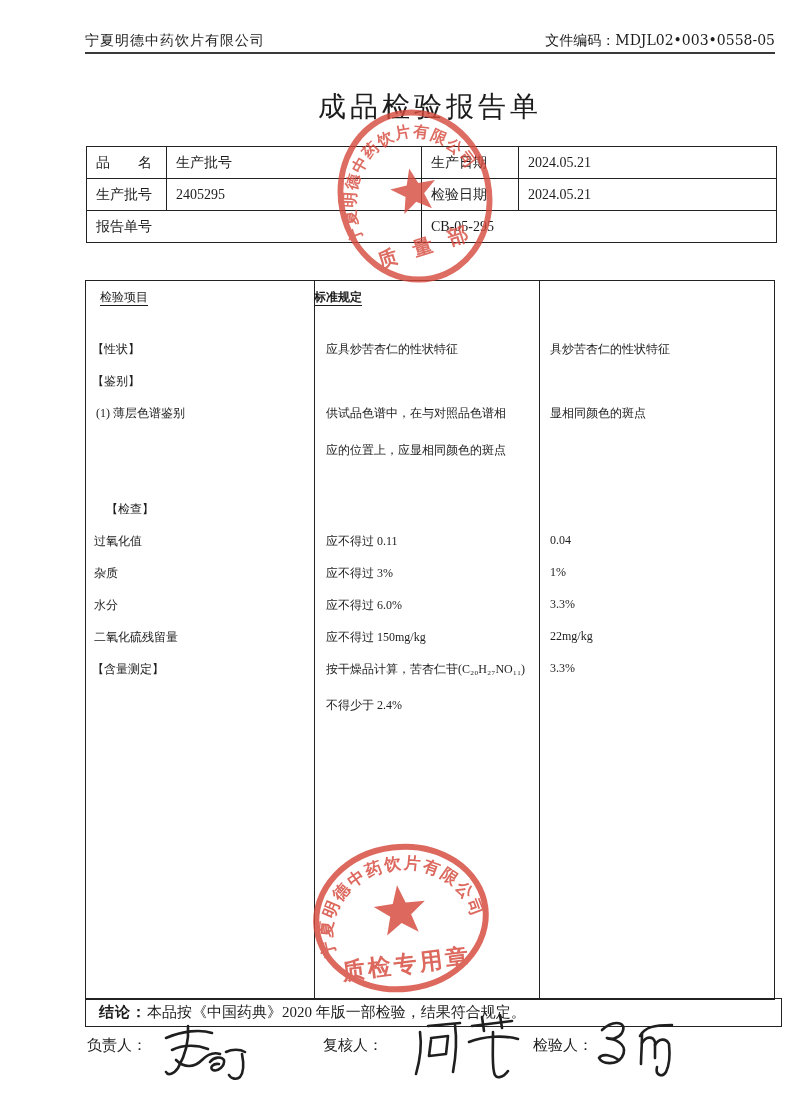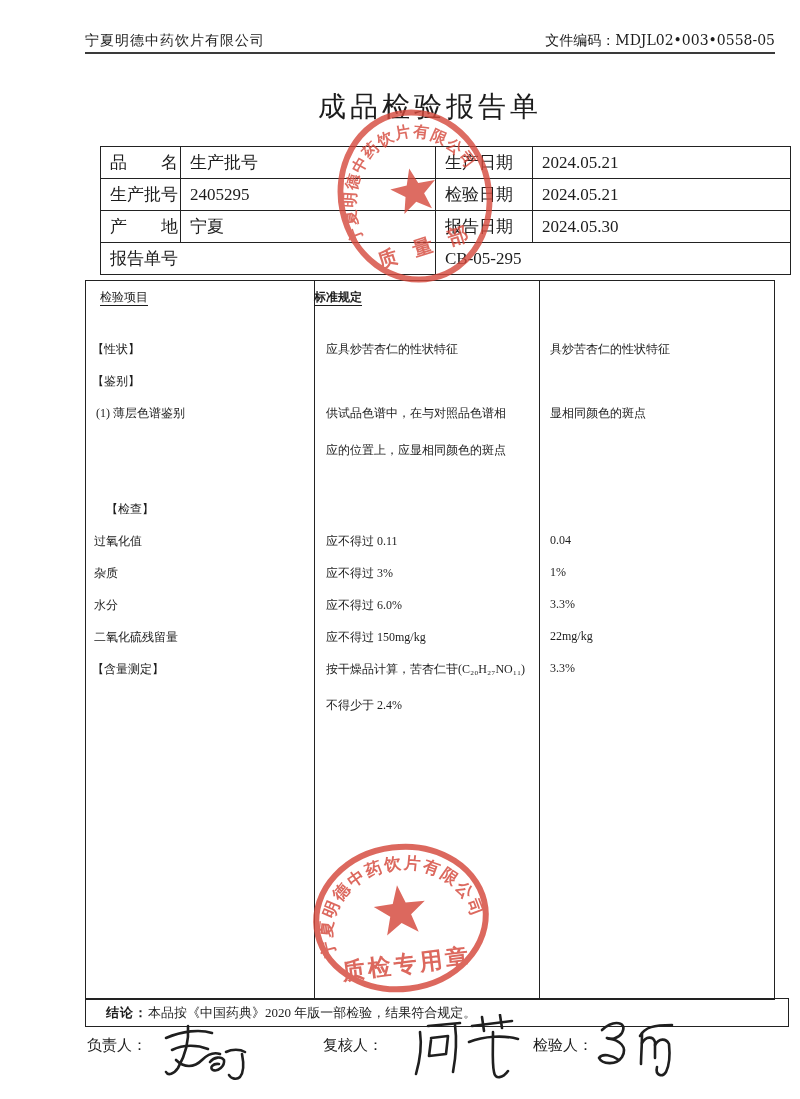--- a/index.html
+++ b/index.html
@@ -6,32 +6,32 @@
   .page{
     position:relative;width:800px;height:1099px;background:#ffffff;overflow:hidden;
     font-family:"Liberation Serif","DejaVu Serif",serif;color:#1c1c1c;margin-left:30px;
   }
   .hdr-left{position:absolute;top:32px;left:55px;font-size:14px;letter-spacing:1px;}
   .hdr-right{position:absolute;top:32px;right:55px;font-size:14px;font-family:"DejaVu Serif",serif;}
   .hdr-rule{position:absolute;top:52px;left:55px;width:690px;height:2px;background:#3a3a3a;}
   .doc-title{position:absolute;top:88px;left:0;width:100%;text-align:center;
     font-size:28px;font-weight:normal;letter-spacing:4px;}
   
-  table.info{position:absolute;top:146px;left:70px;width:690px;border-collapse:collapse;
-    table-layout:fixed;font-size:17px;}
+  table.info{position:absolute;top:146px;left:56px;width:690px;border-collapse:collapse;
+    table-layout:fixed;font-size:14px;}
   table.info td{border:1px solid #222;height:31px;padding:0 0 0 9px;white-space:nowrap;overflow:visible;}
   
   .rtable{position:absolute;top:280px;left:55px;width:688px;height:718px;border:1px solid #222;}
   .vline{position:absolute;top:0;bottom:0;width:1px;background:#222;}
   .cell{position:absolute;font-size:12px;white-space:nowrap;}
   .colhead{text-decoration:underline;text-underline-offset:4px;}
   .center{font-weight:bold;}
   
   .conclusion{position:absolute;top:998px;left:55px;width:682px;height:27px;border:1px solid #222;
-    line-height:27px;font-size:13px;padding-left:20px;white-space:nowrap;}
+    line-height:27px;font-size:15px;padding-left:13px;white-space:nowrap;}
   .conclusion b{letter-spacing:1px;}
   .signer{position:absolute;top:1036px;font-size:15px;}
   .sig{position:absolute;}
   .sig path{fill:none;stroke:#1f1f1f;stroke-width:2.6;stroke-linecap:round;stroke-linejoin:round;}
   
   .stamp{position:absolute;}
   .stamp text{font-family:"Liberation Serif","DejaVu Serif",serif;}
 </style>
 </head>
 <body>
@@ -56,26 +56,20 @@
       <td>品　　名</td>
       <td>生产批号</td>
       <td>生产日期</td>
       <td>2024.05.21</td>
     </tr>
     <tr>
       <td>生产批号</td>
       <td>2405295</td>
       <td>检验日期</td>
       <td>2024.05.21</td>
-    </tr>
-    <tr>
-      <td>产　　地</td>
-      <td>宁夏</td>
-      <td>报告日期</td>
-      <td>2024.05.30</td>
     </tr>
     <tr>
       <td colspan="2">报告单号</td>
       <td colspan="2">CB-05-295</td>
     </tr>
   </tbody>
     </table>
 
   <div class="rtable">
     <div class="vline" style="left:228px"></div>

